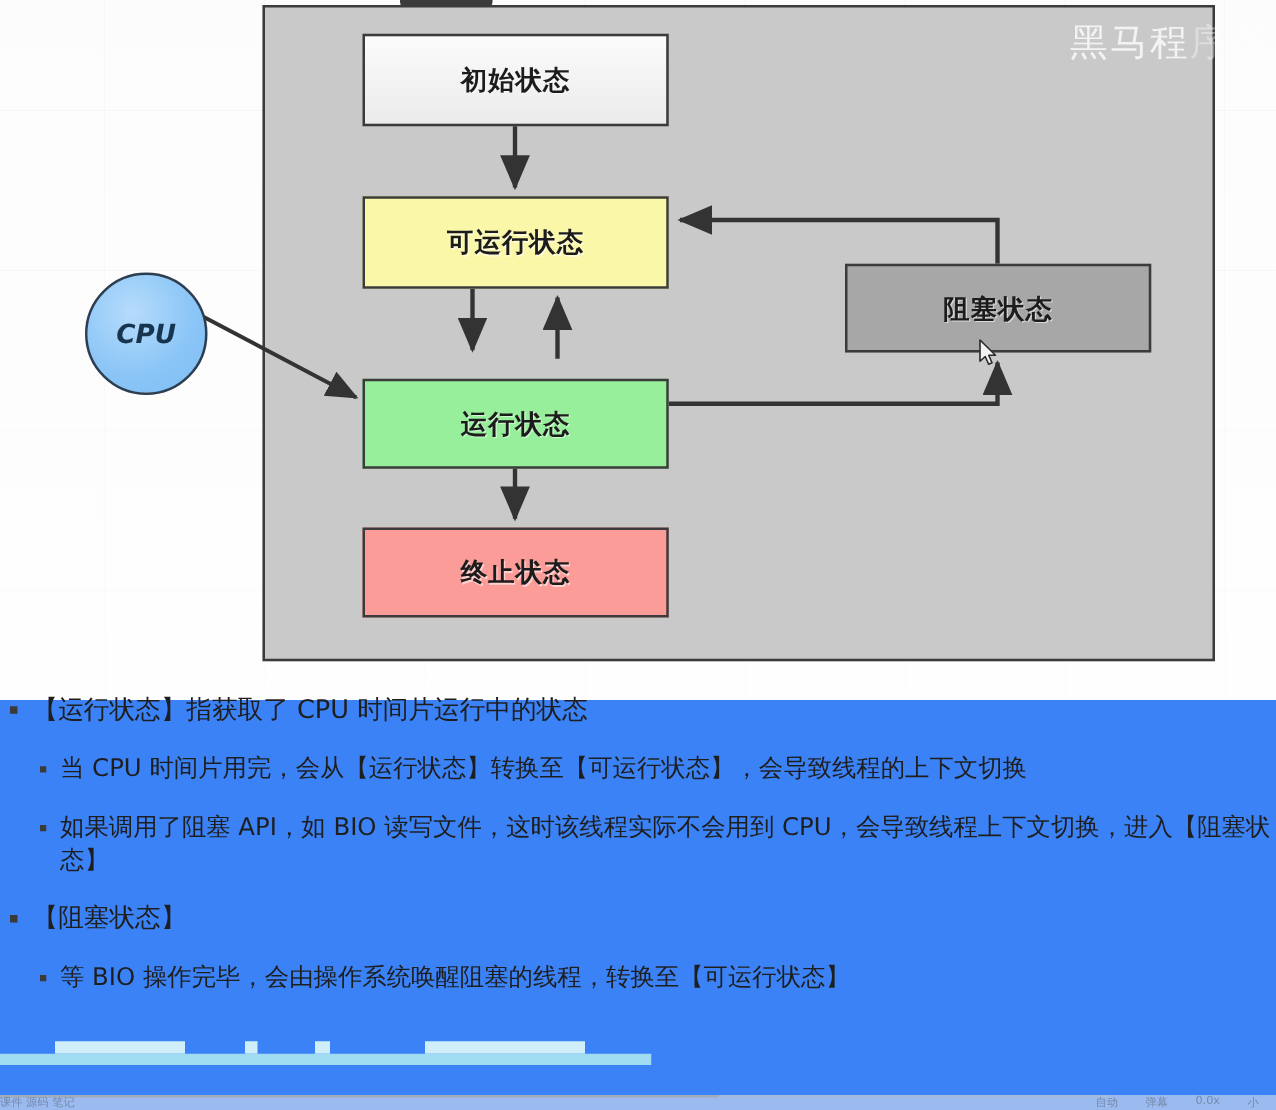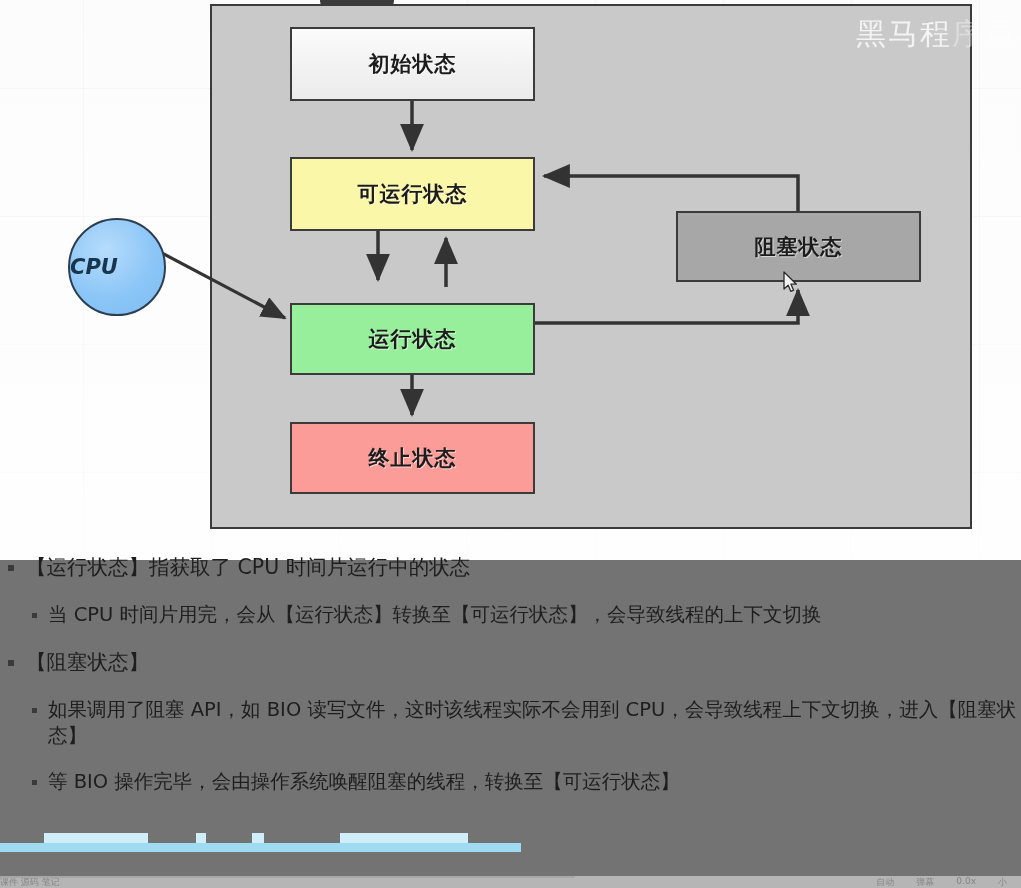--- a/index.html
+++ b/index.html
@@ -8,21 +8,21 @@
     background: #ffffff;
   }
   body {
     font-family: "Liberation Sans", "DejaVu Sans", sans-serif;
   }
   #screen {
     position: relative;
     width: 1021px;
     height: 888px;
     overflow: hidden;
-    background: #737373;
+    background: #3b82f6;
   }
 
   
   #grid-bg {
     position: absolute;
     left: 0; top: 0;
     width: 1021px; height: 560px;
     background-color: #fbfbfb;
     background-image:
       linear-gradient(to right, rgba(0,0,0,0.045) 1px, transparent 1px),
@@ -107,21 +107,21 @@
   
   #cpu-circle {
     position: absolute;
     left: 68px; top: 218px;
     width: 94px; height: 94px;
     border-radius: 50%;
     background: radial-gradient(circle at 38% 32%, #b6dcfb 0%, #8cc6f7 55%, #7cbcf4 100%);
     border: 2px solid #2c3e50;
     display: flex;
     align-items: center;
-    justify-content: flex-start;
+    justify-content: center;
     font-style: italic;
     font-weight: bold;
     font-size: 21px;
     color: #17354e;
     font-family: "DejaVu Sans", sans-serif;
   }
 
   
   #mouse-cursor {
     position: absolute;
@@ -273,28 +273,28 @@
     <div class="bullet-row lvl1">
       <span class="bullet-mark"></span>
       <span class="bullet-text">【运行状态】指获取了 CPU 时间片运行中的状态</span>
     </div>
 
     <div class="bullet-row lvl2">
       <span class="bullet-mark"></span>
       <span class="bullet-text">当 CPU 时间片用完，会从【运行状态】转换至【可运行状态】，会导致线程的上下文切换</span>
     </div>
 
+    <div class="bullet-row lvl2">
+      <span class="bullet-mark"></span>
+      <span class="bullet-text">如果调用了阻塞 API，如 BIO 读写文件，这时该线程实际不会用到 CPU，会导致线程上下文切换，进入【阻塞状态】</span>
+    </div>
+
     <div class="bullet-row lvl1">
       <span class="bullet-mark"></span>
       <span class="bullet-text">【阻塞状态】</span>
-    </div>
-
-    <div class="bullet-row lvl2">
-      <span class="bullet-mark"></span>
-      <span class="bullet-text">如果调用了阻塞 API，如 BIO 读写文件，这时该线程实际不会用到 CPU，会导致线程上下文切换，进入【阻塞状态】</span>
     </div>
 
     <div class="bullet-row lvl2">
       <span class="bullet-mark"></span>
       <span class="bullet-text">等 BIO 操作完毕，会由操作系统唤醒阻塞的线程，转换至【可运行状态】</span>
     </div>
 
   </div>
 
   <div class="blue-fleck" id="fleck-a"></div>

